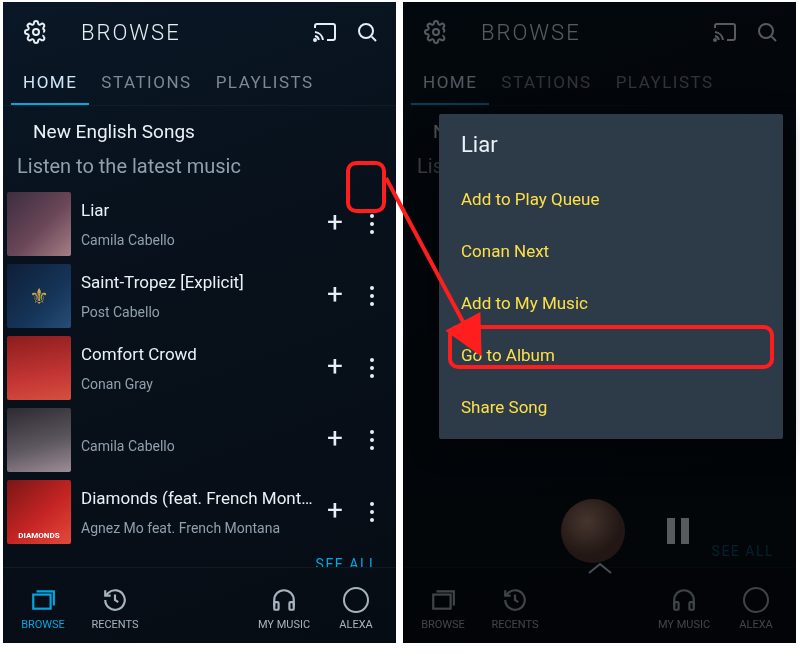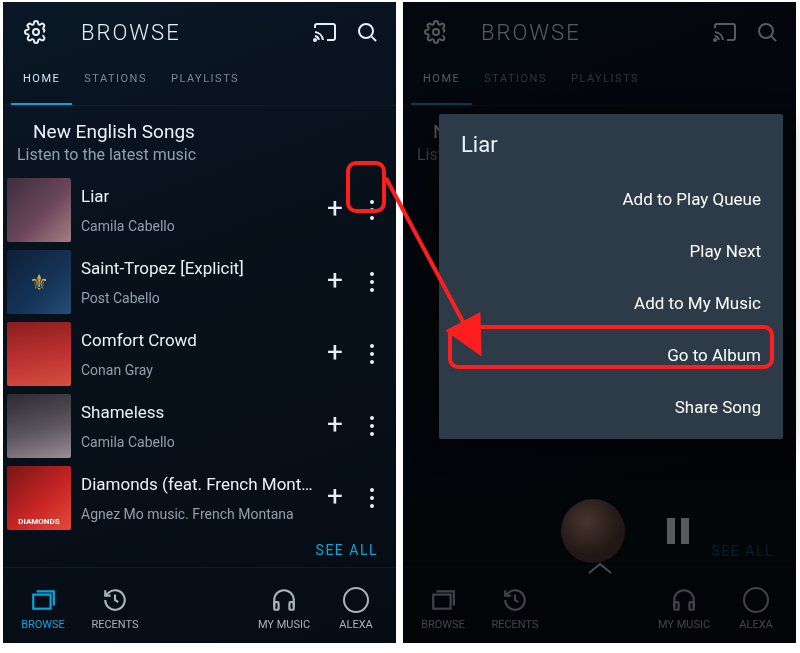--- a/index.html
+++ b/index.html
@@ -51,37 +51,37 @@
 
   
   .tabs {
     display: flex;
     padding: 0 8px;
     height: 44px;
     border-bottom: 1px solid rgba(255,255,255,0.04);
   }
   .tab {
     padding: 10px 12px 0;
-    font-size: 11px;
+    font-size: 17px;
     letter-spacing: 1.5px;
     color: #7c8896;
     cursor: pointer;
     border-bottom: 2px solid transparent;
   }
   .tab.active {
     color: #cfe6f7;
     border-bottom: 2px solid #00a8e1;
   }
 
   
   .section-head {
     padding: 14px 14px 10px;
   }
   .section-head .h1 { font-size: 19px; color: #eaf2f8; margin-left: 16px; }
-  .section-head .sub { font-size: 16px; color: #90a0ad; margin-top: 2px; }
+  .section-head .sub { font-size: 20px; color: #90a0ad; margin-top: 11px; }
 
   
   .list { flex: 1; overflow: hidden; }
   .row {
     display: flex;
     align-items: center;
     height: 72px;
     padding: 0 6px 0 0;
   }
   .art {
@@ -190,23 +190,22 @@
     padding: 12px 0 6px;
   }
   .sheet .sh-title {
     font-size: 22px;
     padding: 6px 22px 16px;
     color: #eaf2f8;
   }
   .sheet .sh-item {
     font-size: 17px;
     padding: 16px 22px;
-    color: #ffffff;
-    cursor: pointer;
-    text-align: right;
+    color: #fde047;
+    cursor: pointer;
   }
 
   
   .anno {
     position: absolute;
     border: 4px solid #ff1e1e;
     border-radius: 10px;
     pointer-events: none;
   }
   svg.arrow {
@@ -290,35 +289,34 @@
       <div class="plus">+</div>
       <div class="dots">
           <span></span>
           <span></span>
           <span></span>
         </div>
     </div>
     <div class="row">
       <div class="art art4"></div>
       <div class="meta">
-        <div class="title">Shameless</div>
         <div class="artist">Camila Cabello</div>
       </div>
       <div class="plus">+</div>
       <div class="dots">
           <span></span>
           <span></span>
           <span></span>
         </div>
     </div>
     <div class="row">
       <div class="art art5"></div>
       <div class="meta">
         <div class="title">Diamonds (feat. French Montana)</div>
-        <div class="artist">Agnez Mo music. French Montana</div>
+        <div class="artist">Agnez Mo feat. French Montana</div>
       </div>
       <div class="plus">+</div>
       <div class="dots">
           <span></span>
           <span></span>
           <span></span>
         </div>
     </div>
 
     <div class="see-all">SEE ALL</div>
@@ -454,21 +452,21 @@
           <div class="alexa-ring"></div>
         </div>
       <span>ALEXA</span>
     </div>
   </div>
 
   <div class="dim"></div>
   <div class="sheet">
     <div class="sh-title">Liar</div>
     <div class="sh-item">Add to Play Queue</div>
-    <div class="sh-item">Play Next</div>
+    <div class="sh-item">Conan Next</div>
     <div class="sh-item">Add to My Music</div>
     <div class="sh-item">Go to Album</div>
     <div class="sh-item">Share Song</div>
   </div>
 </div>
 
 <div class="anno" style="left:346px; top:161px; width:40px; height:52px;"></div>
 <div class="anno" style="left:448px; top:325px; width:326px; height:44px;"></div>
 
 <svg class="arrow" style="left:380px; top:170px; width:110px; height:190px;" viewBox="0 0 110 190">

